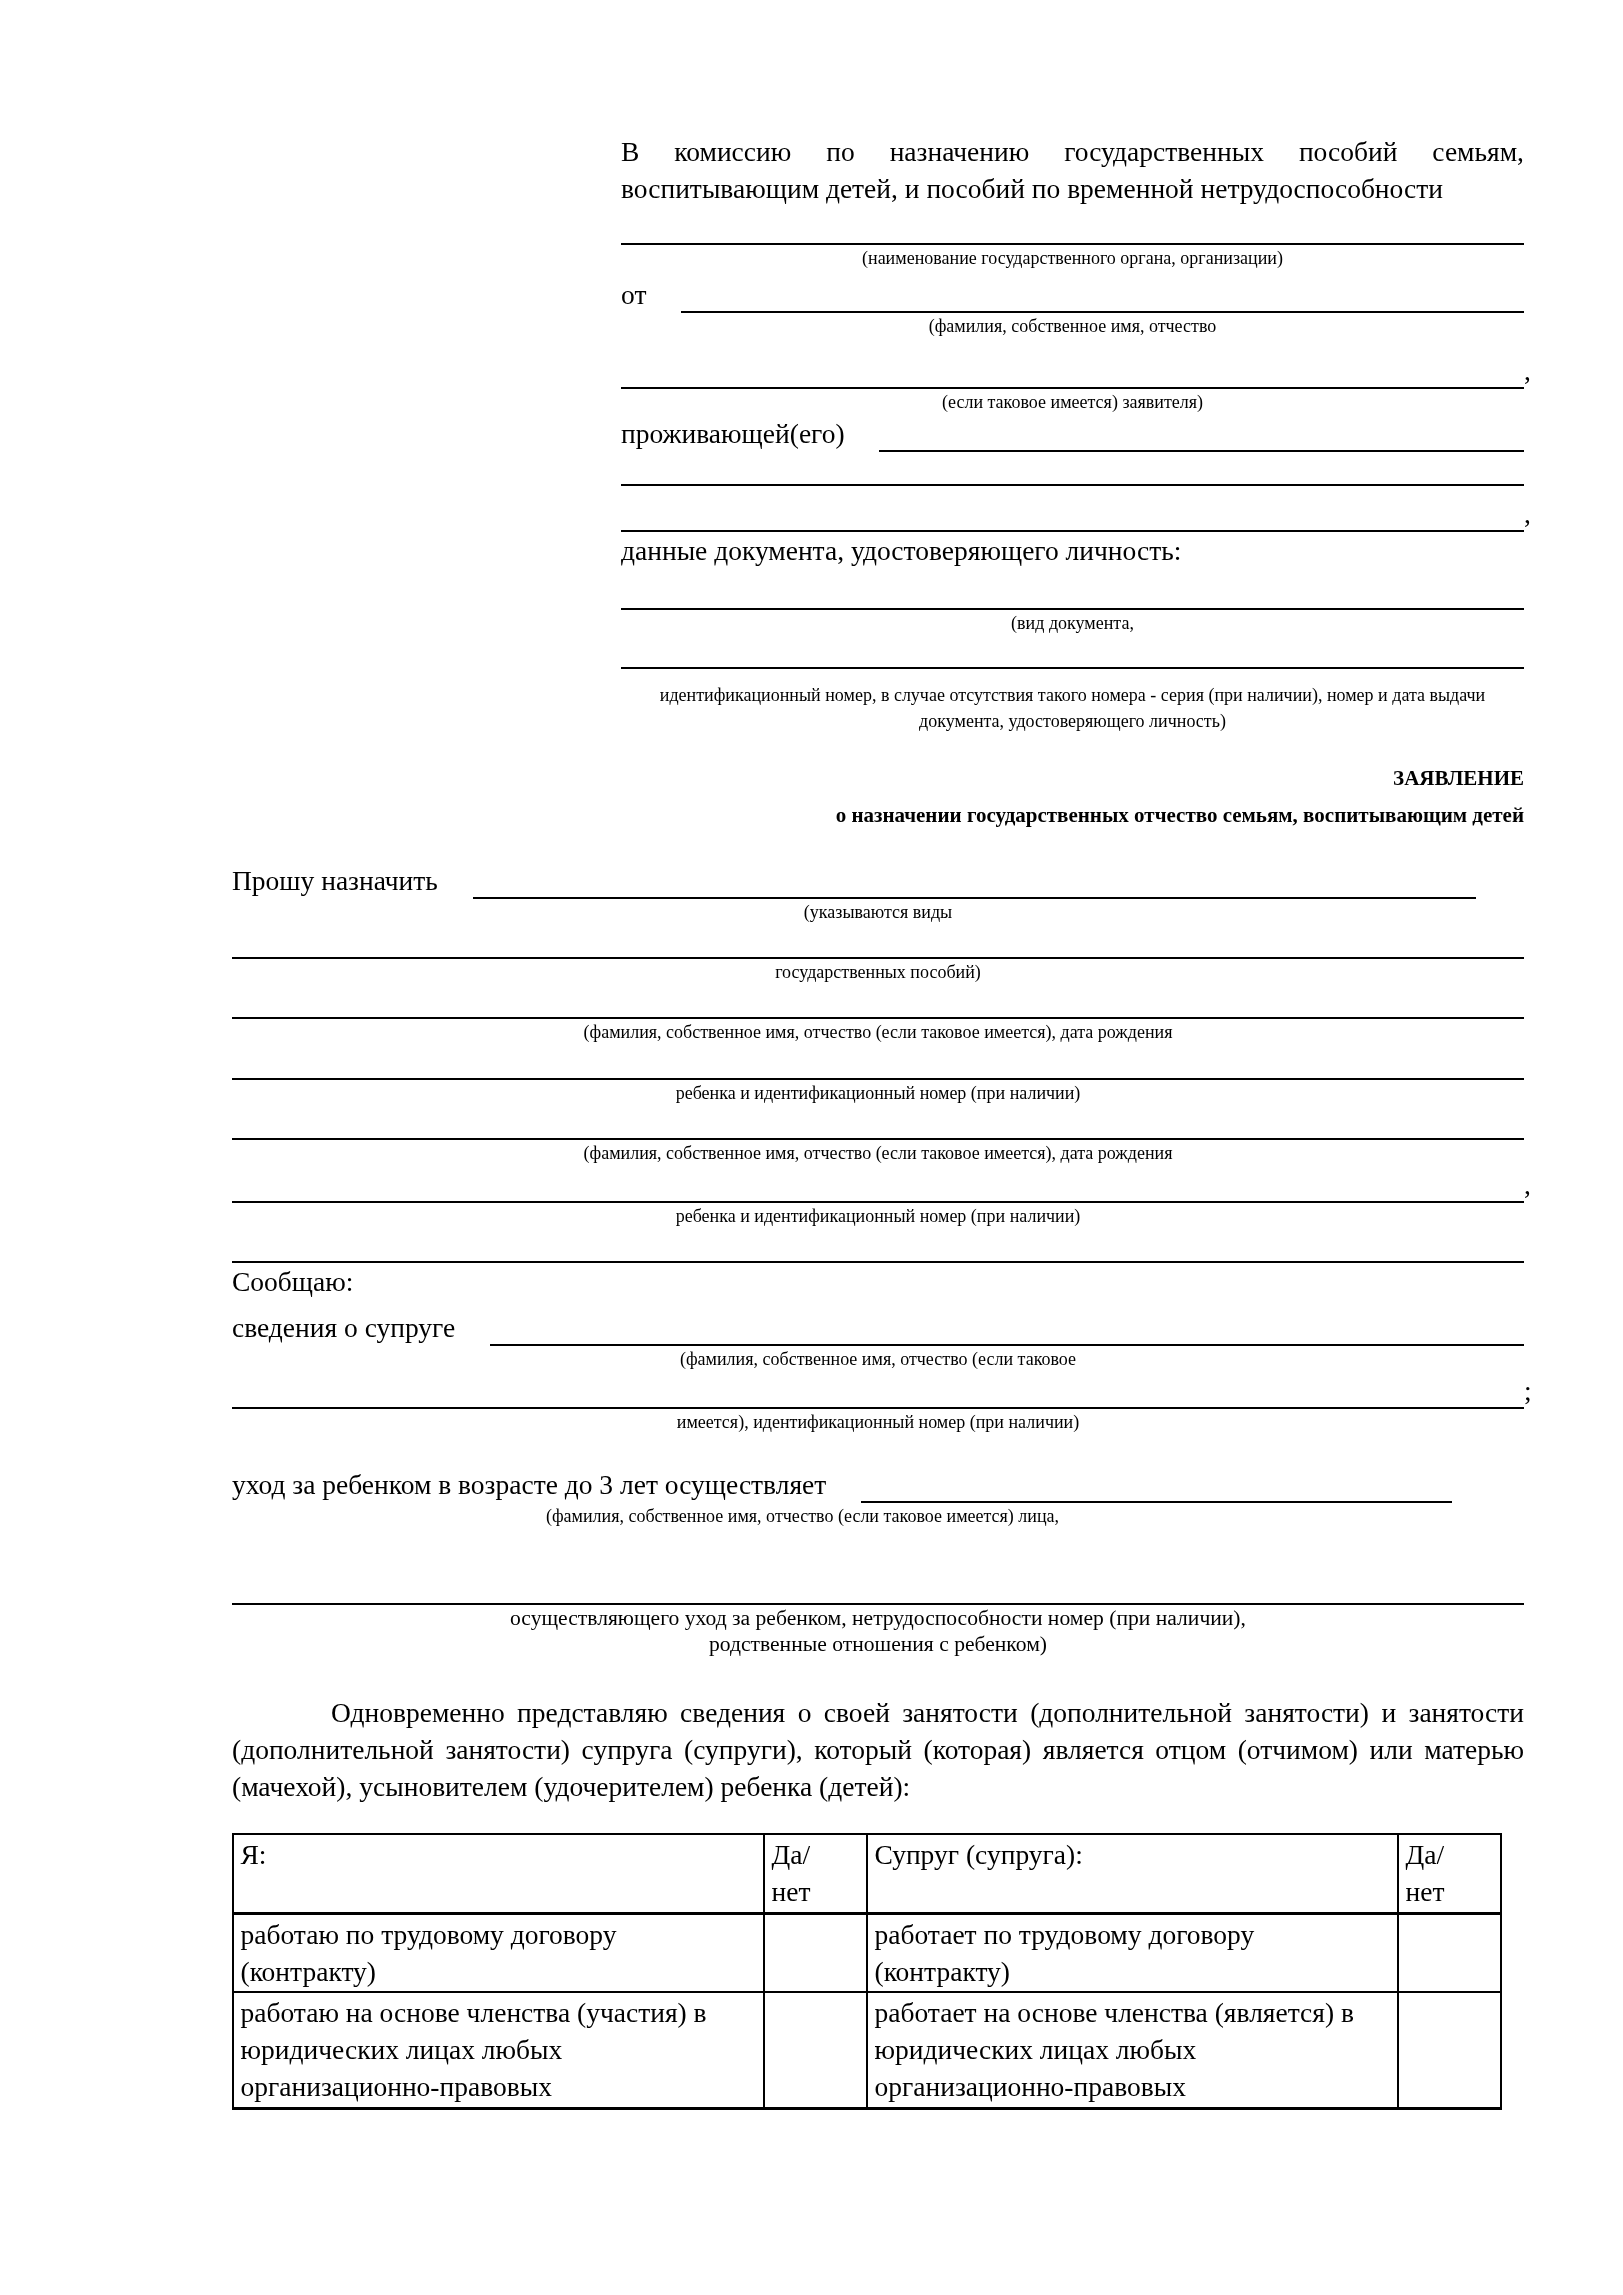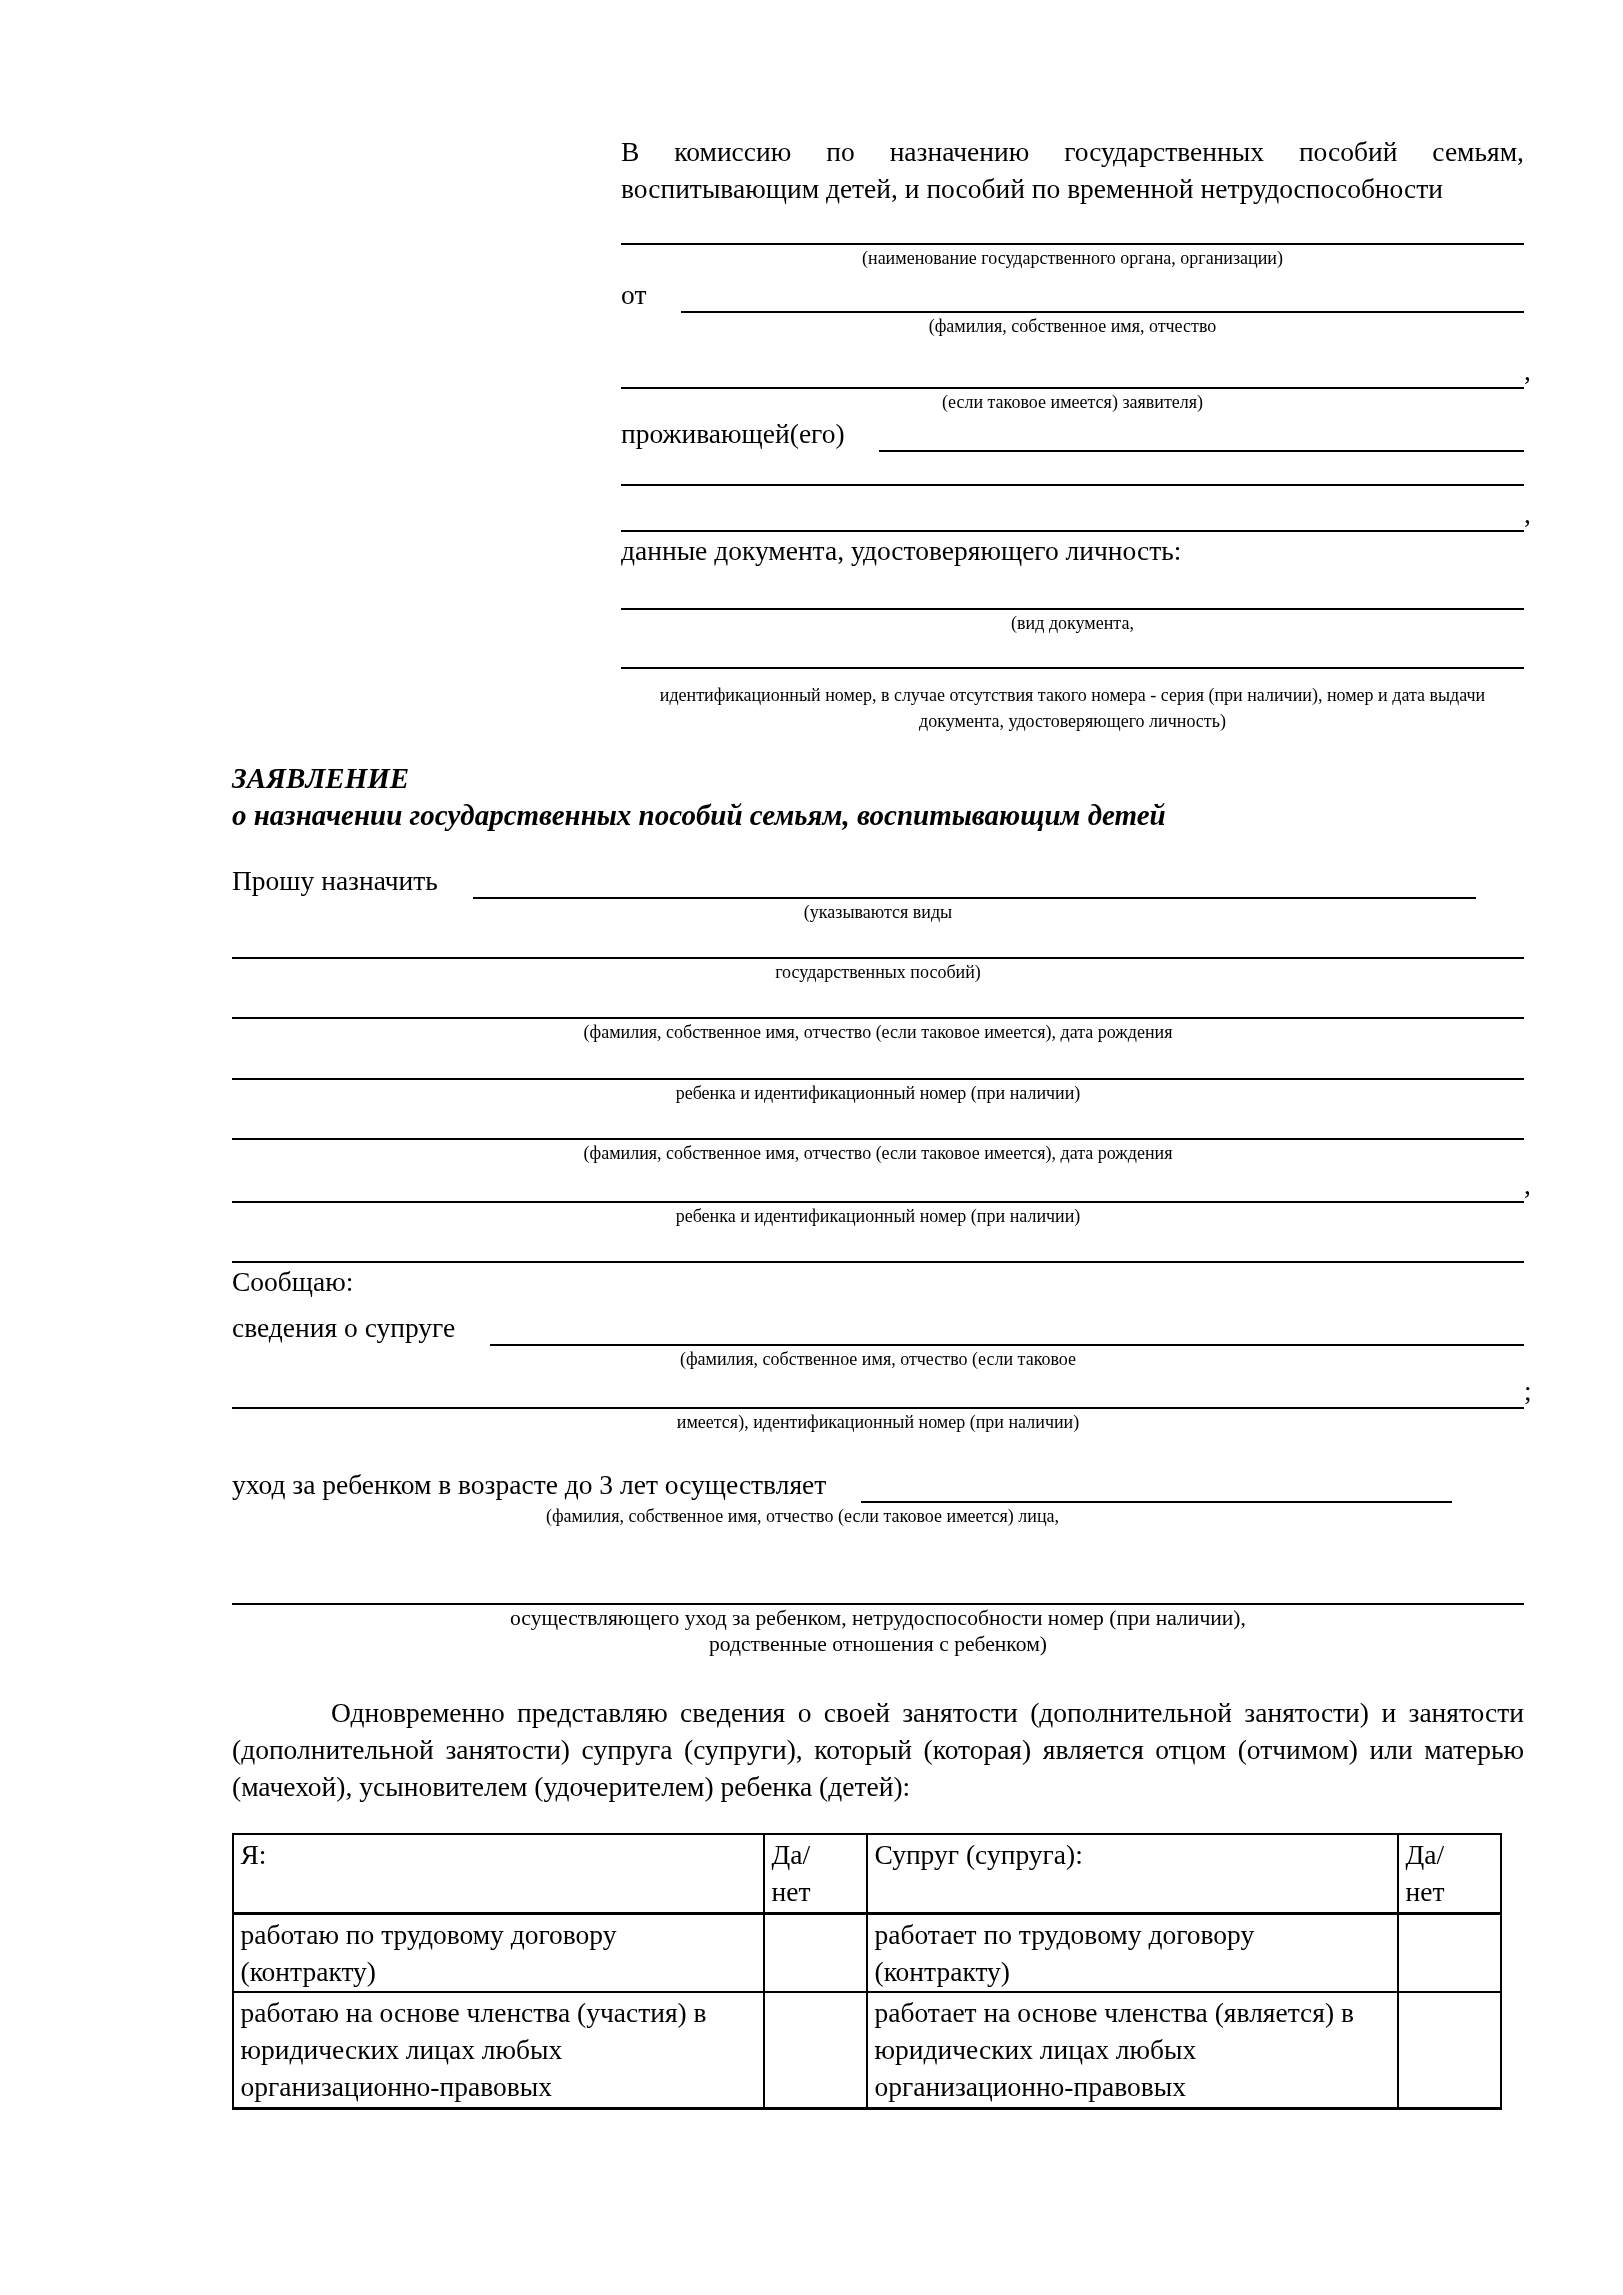--- a/index.html
+++ b/index.html
@@ -27,21 +27,21 @@
   .u36 { height: 23.6px; border-bottom: 2.6px solid #000; }
 
   .row { display: flex; align-items: flex-end; font-size: 27.5px; line-height: 37px; gap: 28px; }
   .row .pre { white-space: pre; }
   .row .fill { flex: 1 1 auto; height: 30px; border-bottom: 2.6px solid #000; }
 
   .punct-row { display: flex; align-items: flex-end; }
   .punct-row .fill { flex: 1 1 auto; height: 30px; border-bottom: 2.6px solid #000; }
   .punct-row .tail { font-size: 27.5px; line-height: 37px; width: 0; white-space: pre; }
 
-  .titles { text-align: left; font-weight: bold; font-size: 29px; line-height: 37px; margin-top: 26px; font-style: italic; }
+  .titles { text-align: right; font-weight: bold; font-size: 21px; line-height: 37px; margin-top: 26px; }
 
   .para {
     text-align: justify; text-indent: 99px;
     font-size: 27.5px; line-height: 37px; margin-top: 37px;
   }
 
   table.emp {
     border-collapse: collapse; table-layout: fixed;
     width: 1269px; margin-top: 0px;
     font-size: 27.5px; line-height: 37px;
@@ -99,21 +99,21 @@
       <div class="main">данные документа, удостоверяющего личность:</div>
 
       <div class="u36 gap26"></div>
       <div class="small">(вид документа,</div>
       <div class="u36 gap14"></div>
       <div class="small gap20">идентификационный номер, в случае отсутствия такого номера - серия (при наличии), номер и дата выдачи документа, удостоверяющего личность)</div>
     </div>
 
     <div class="titles">
       <div>ЗАЯВЛЕНИЕ</div>
-      <div>о назначении государственных пособий семьям, воспитывающим детей</div>
+      <div>о назначении государственных отчество семьям, воспитывающим детей</div>
     </div>
 
     <div class="main">
 
       <div class="row gap43">
         <span class="pre">Прошу назначить </span>
         <span class="fill fill-short74"></span>
       </div>
       <div class="small">(указываются виды</div>
 

